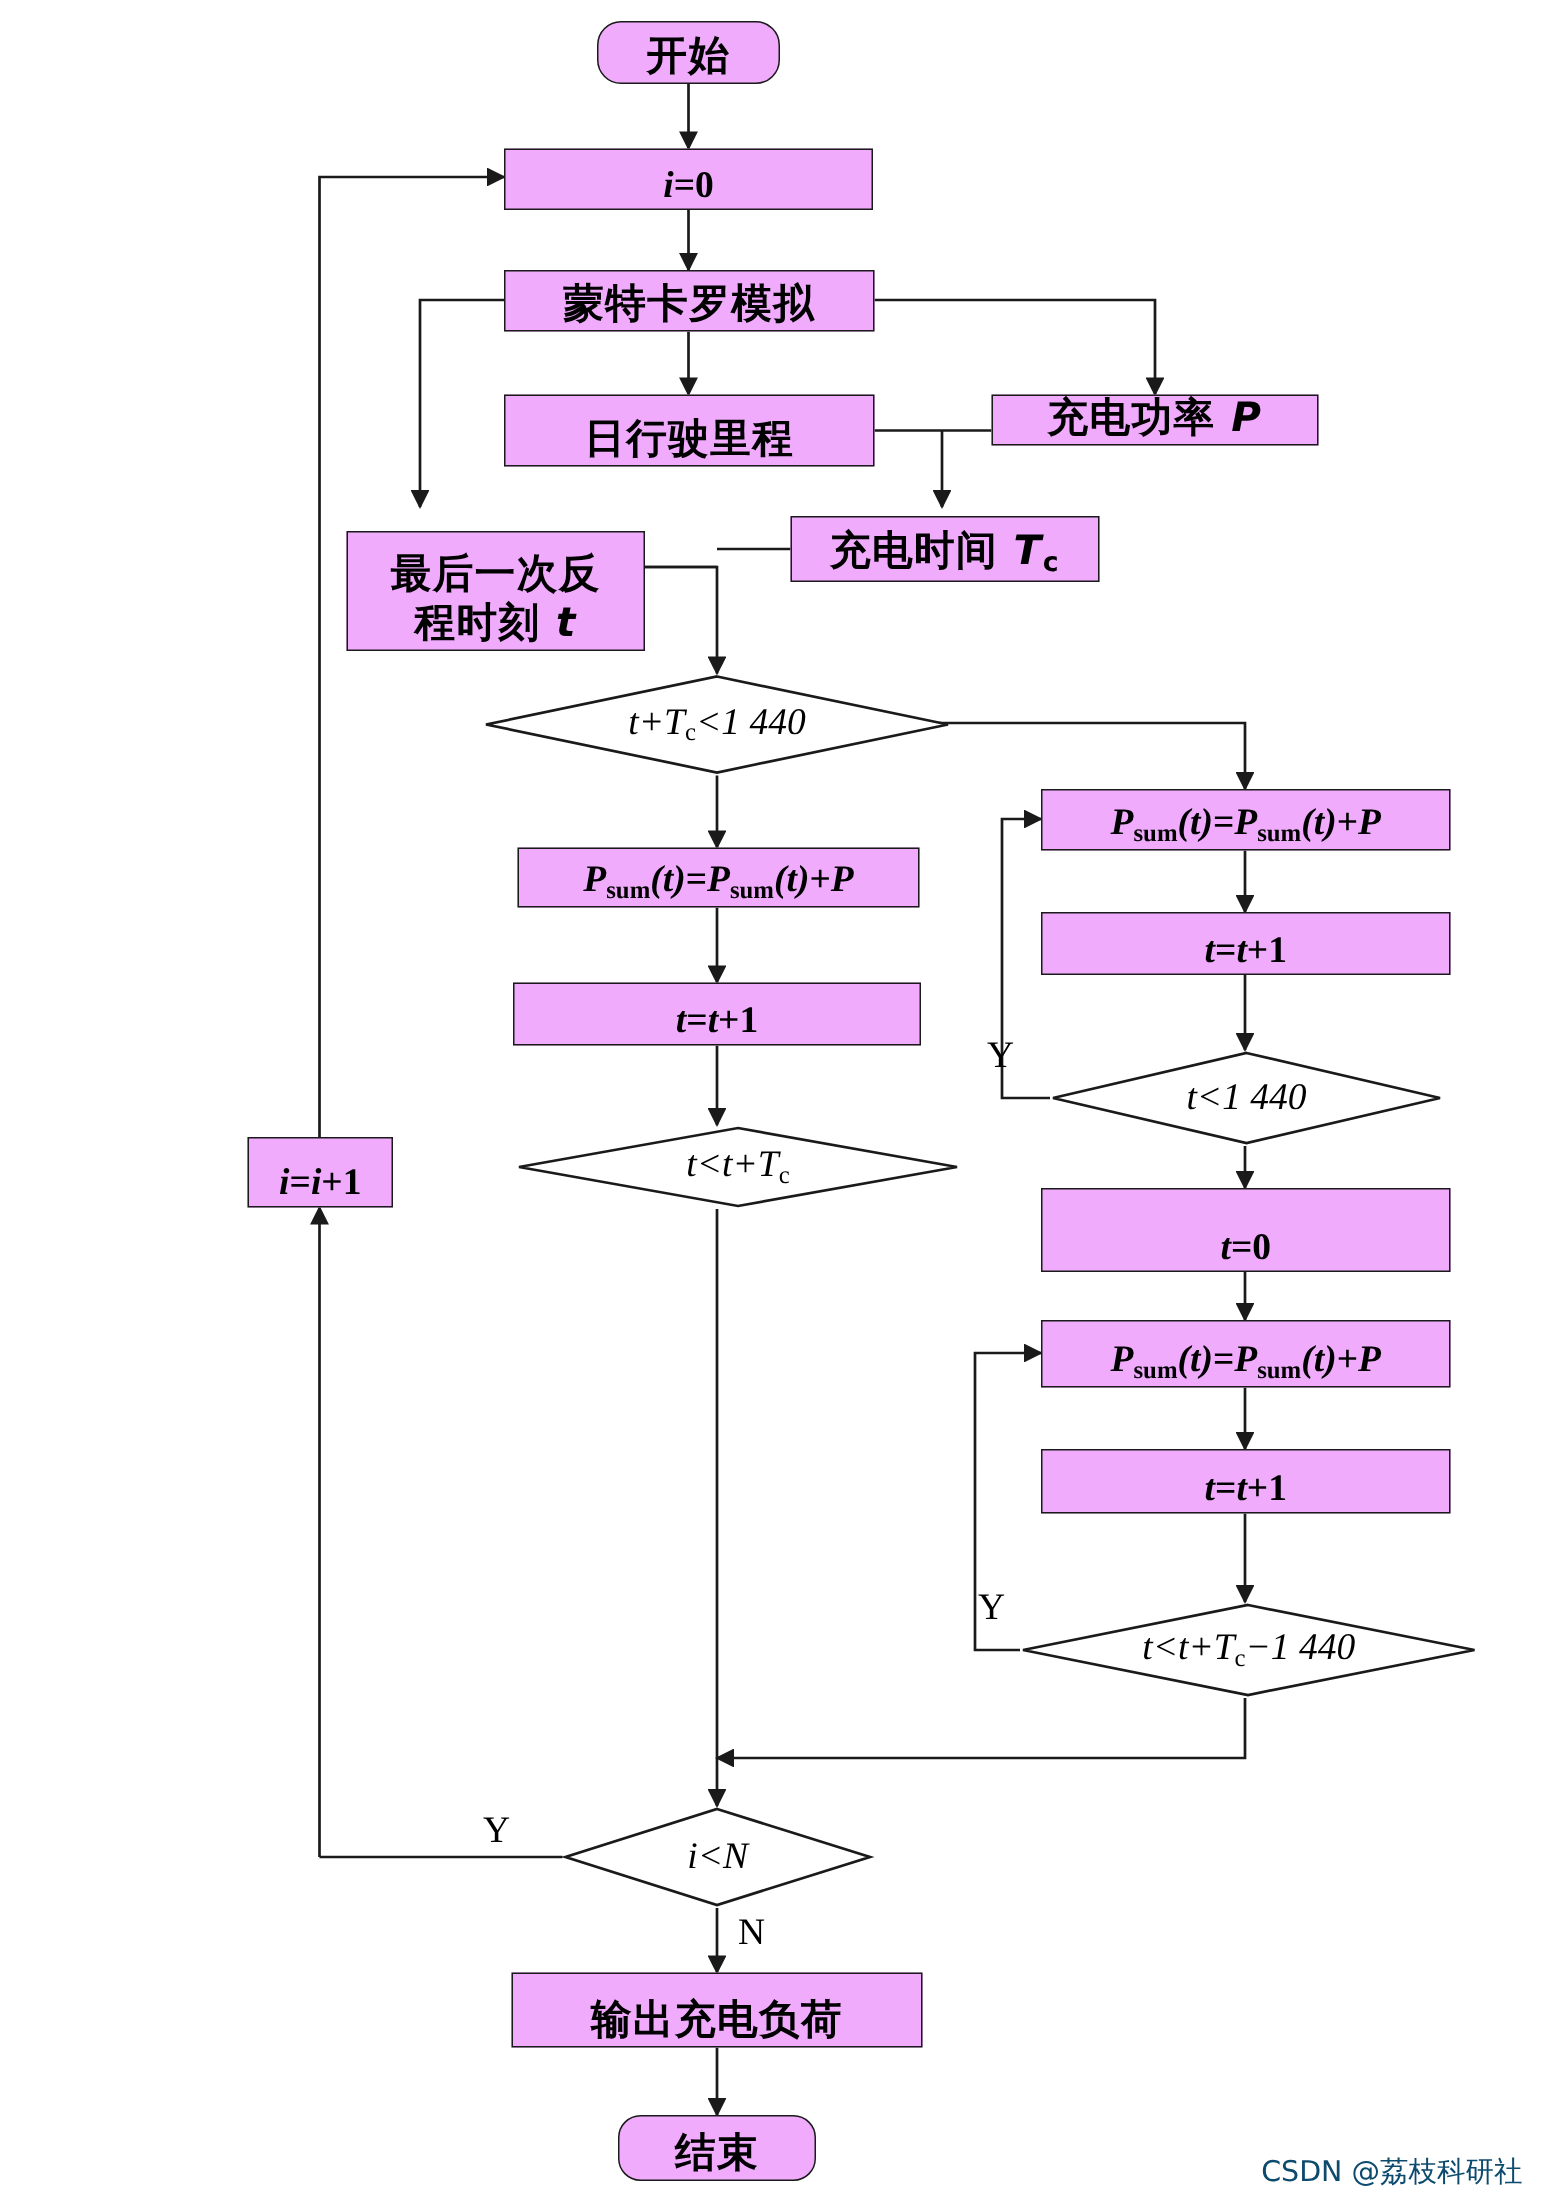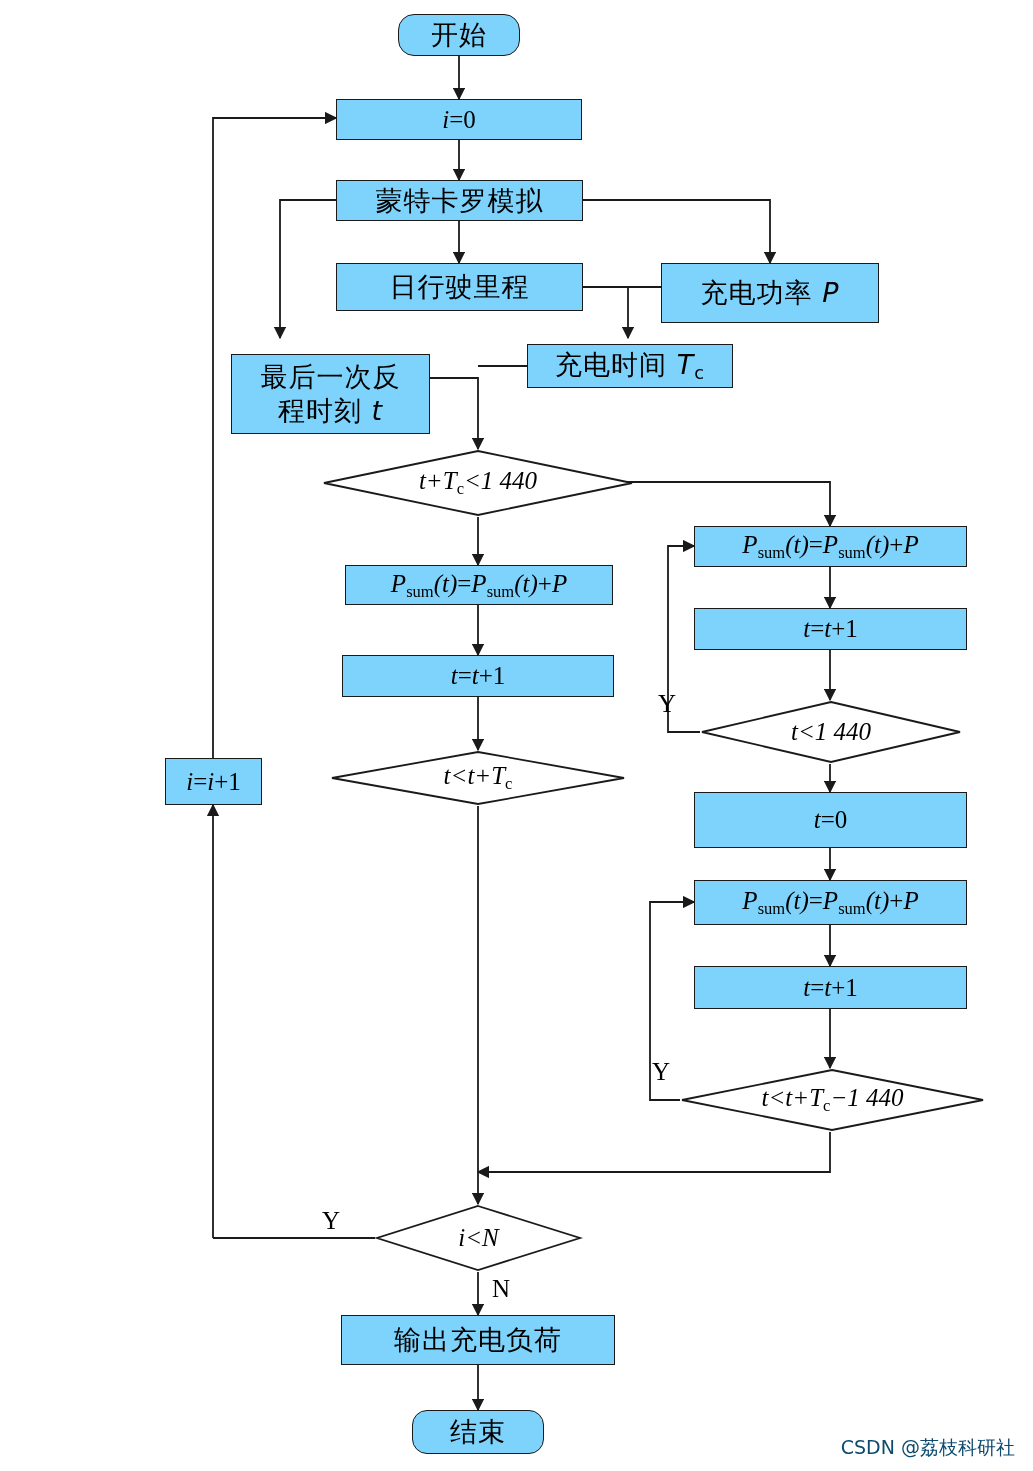--- a/index.html
+++ b/index.html
@@ -22,26 +22,27 @@
     left: 0;
     top: 0;
     width: 1033px;
     height: 1471px;
     pointer-events: none;
   }
   .node {
     position: absolute;
     box-sizing: border-box;
     display: flex;
-    align-items: center;
+    align-items: flex-end;
     justify-content: center;
     text-align: center;
     color: #000;
-    background: #7dd3fc;
+    background: #f0abfc;
     line-height: 1.25;
+    font-weight: bold;
   }
   .rect {
     border: 1.6px solid #1a1a1a;
   }
   .term {
     border: 1.6px solid #1a1a1a;
     border-radius: 16px;
   }
   .cn {
     font-family: "DejaVu Sans", "Liberation Sans", sans-serif;
@@ -188,21 +189,21 @@
   </div>
 
   <div class="node rect cn" style="left:336px; top:180px; width:247px; height:41px;">
     <span>蒙特卡罗模拟</span>
   </div>
 
   <div class="node rect cn" style="left:336px; top:263px; width:247px; height:48px;">
     <span>日行驶里程</span>
   </div>
 
-  <div class="node rect cn" style="left:661px; top:263px; width:218px; height:60px;">
+  <div class="node rect cn" style="left:661px; top:263px; width:218px; height:34px;">
     <span>充电功率&nbsp;<i>P</i></span>
   </div>
 
   <div class="node rect cn" style="left:231px; top:338px; width:199px; height:80px; padding:0 10px;margin-top:16px;">
     <span>最后一次反<br>程时刻&nbsp;<i>t</i></span>
   </div>
 
   <div class="node rect cn" style="left:527px; top:344px; width:206px; height:44px;">
     <span>充电时间&nbsp;<i>T<sub>c</sub></i></span>
   </div>
@@ -217,21 +218,21 @@
   </div>
 
   <div class="node rect math" style="left:345px; top:565px; width:268px; height:40px;">
     <span>P<sub>sum</sub>(t)<span class="up">=</span>P<sub>sum</sub>(t)<span class="up">+</span>P</span>
   </div>
 
   <div class="node rect math" style="left:342px; top:655px; width:272px; height:42px;">
     <span>t<span class="up">=</span>t<span class="up">+1</span></span>
   </div>
 
-  <div class="dia-wrap" style="left:330px; top:750px; width:296px; height:56px;">
+  <div class="dia-wrap" style="left:344px; top:750px; width:296px; height:56px;">
     <svg width="296" height="56">
         <polygon points="148,2 294,28 148,54 2,28" fill="#ffffff" stroke="#1a1a1a" stroke-width="1.8"></polygon>
       </svg>
     <div class="dia-label">
       <span>t<span class="up">&lt;</span>t<span class="up">+</span>T<sub>c</sub></span>
     </div>
   </div>
 
   <div class="node rect math" style="left:694px; top:526px; width:273px; height:41px;">
     <span>P<sub>sum</sub>(t)<span class="up">=</span>P<sub>sum</sub>(t)<span class="up">+</span>P</span>

